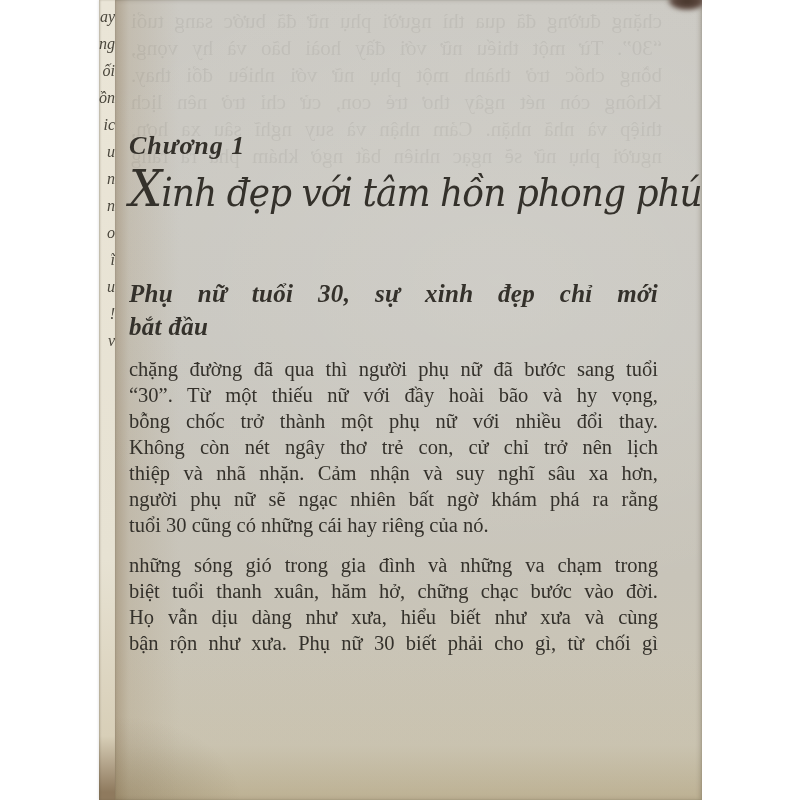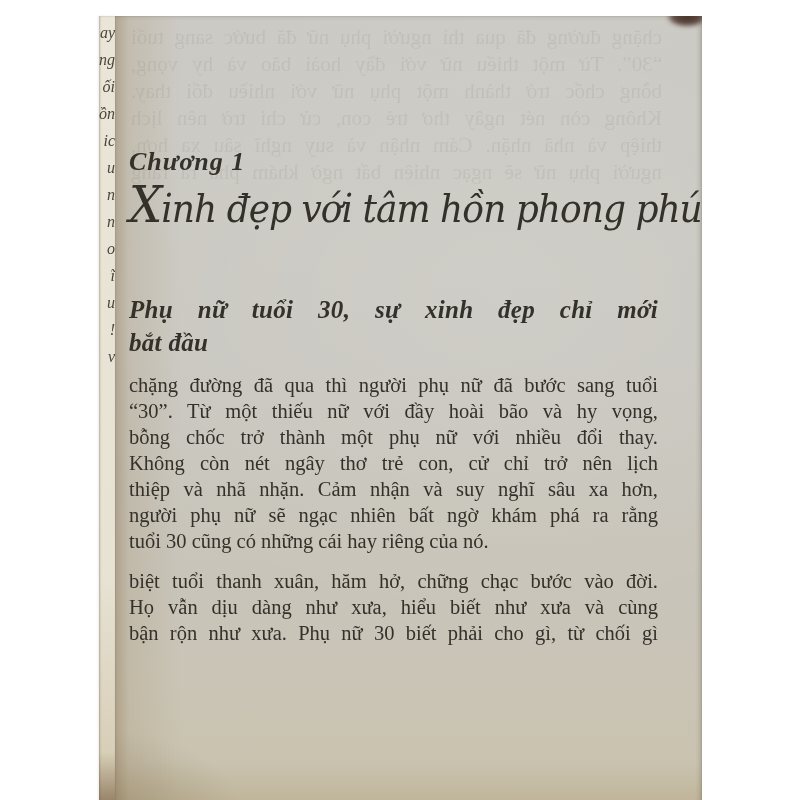--- a/index.html
+++ b/index.html
@@ -14,21 +14,21 @@
     --blob:#5e4a41;
   }
   *{margin:0;padding:0;box-sizing:border-box;}
   html,body{width:800px;height:800px;overflow:hidden;}
   body{
     background:var(--background);
     font-family:"Liberation Serif","DejaVu Serif",serif;
     color:var(--ink);
     position:relative;
   }
-  .photo-canvas{position:absolute;inset:0;width:800px;height:588px;background:var(--background);margin-top:16px;}
+  .photo-canvas{position:absolute;inset:0;width:800px;height:588px;background:var(--background);}
 
   
   .facing-edge{
     position:absolute;left:99px;top:0;width:16px;height:800px;
     background:linear-gradient(180deg,var(--facing-paper) 0%,#e7e2d3 70%,#d8cfb8 92%,var(--facing-bottom) 99%);
     box-shadow:1px 0 2px rgba(90,80,60,.35) inset, -1px 0 2px rgba(0,0,0,.08);
     overflow:hidden;
     padding-top:3px;
     z-index:2;
   }
@@ -166,20 +166,21 @@
         <span class="line">chặng đường đã qua thì người phụ nữ đã bước sang tuổi</span>
         <span class="line">“30”. Từ một thiếu nữ với đầy hoài bão và hy vọng,</span>
         <span class="line">bỗng chốc trở thành một phụ nữ với nhiều đổi thay.</span>
         <span class="line">Không còn nét ngây thơ trẻ con, cử chỉ trở nên lịch</span>
         <span class="line">thiệp và nhã nhặn. Cảm nhận và suy nghĩ sâu xa hơn,</span>
         <span class="line">người phụ nữ sẽ ngạc nhiên bất ngờ khám phá ra rằng</span>
         <span class="line natural">tuổi 30 cũng có những cái hay riêng của nó.</span>
       </div>
 
       <div class="body-paragraph para-2">
+        <span class="line">những sóng gió trong gia đình và những va chạm trong</span>
         <span class="line">biệt tuổi thanh xuân, hăm hở, chững chạc bước vào đời.</span>
         <span class="line">Họ vẫn dịu dàng như xưa, hiểu biết như xưa và cùng</span>
         <span class="line">bận rộn như xưa. Phụ nữ 30 biết phải cho gì, từ chối gì</span>
       </div>
 
     </div>
 
     <div class="background-object"></div>
     <div class="corner-shade"></div>
   </div>

